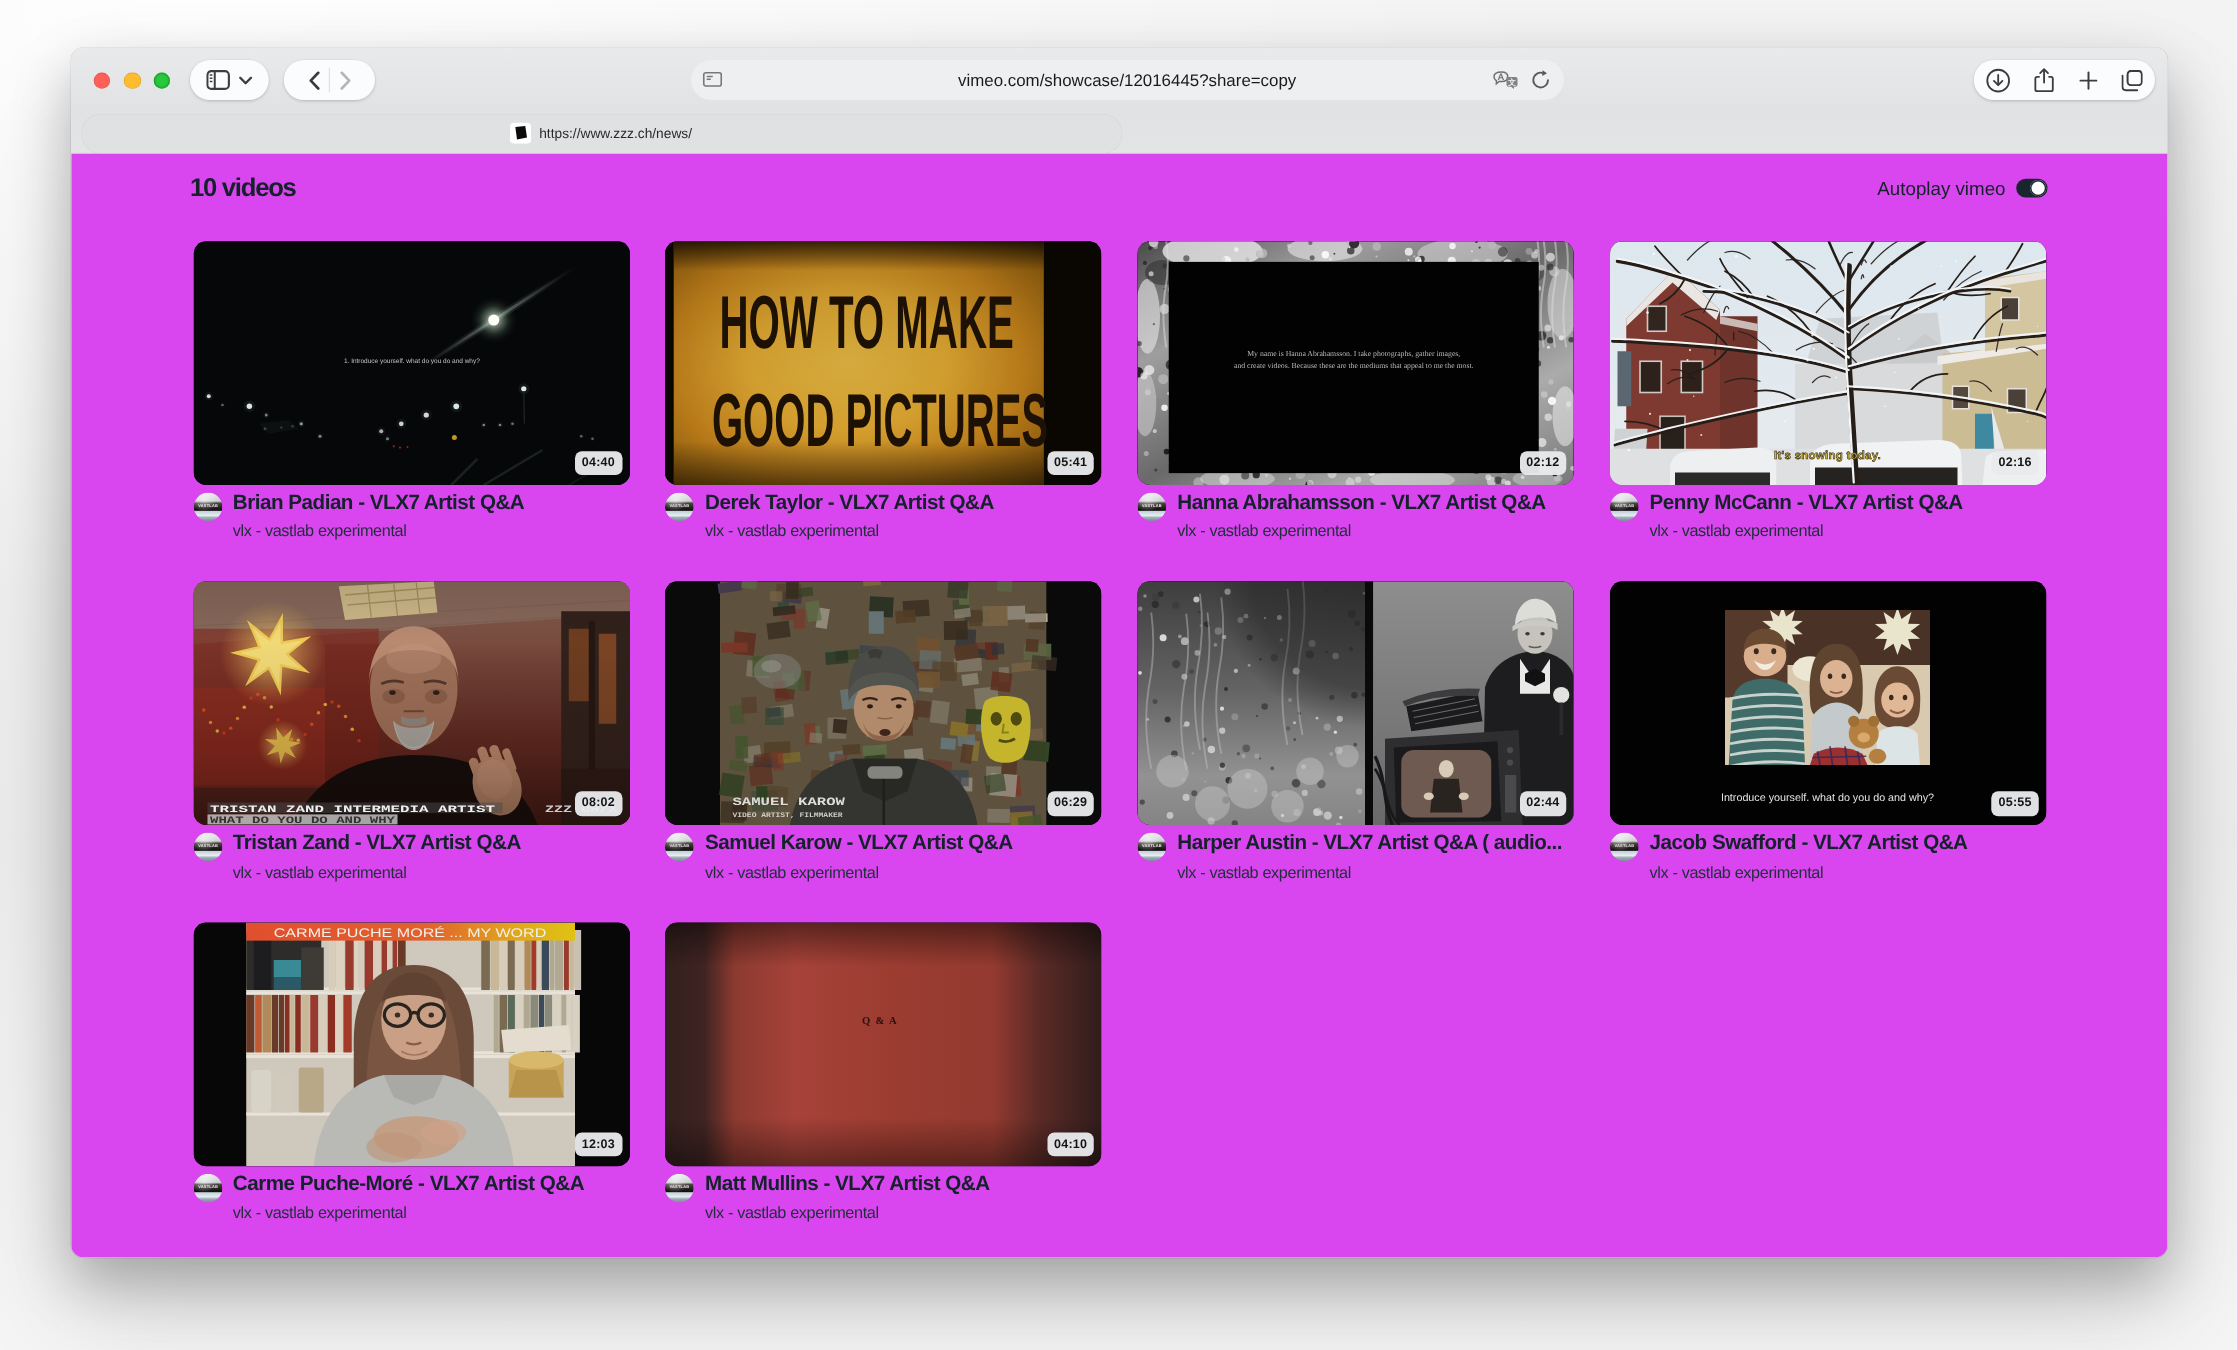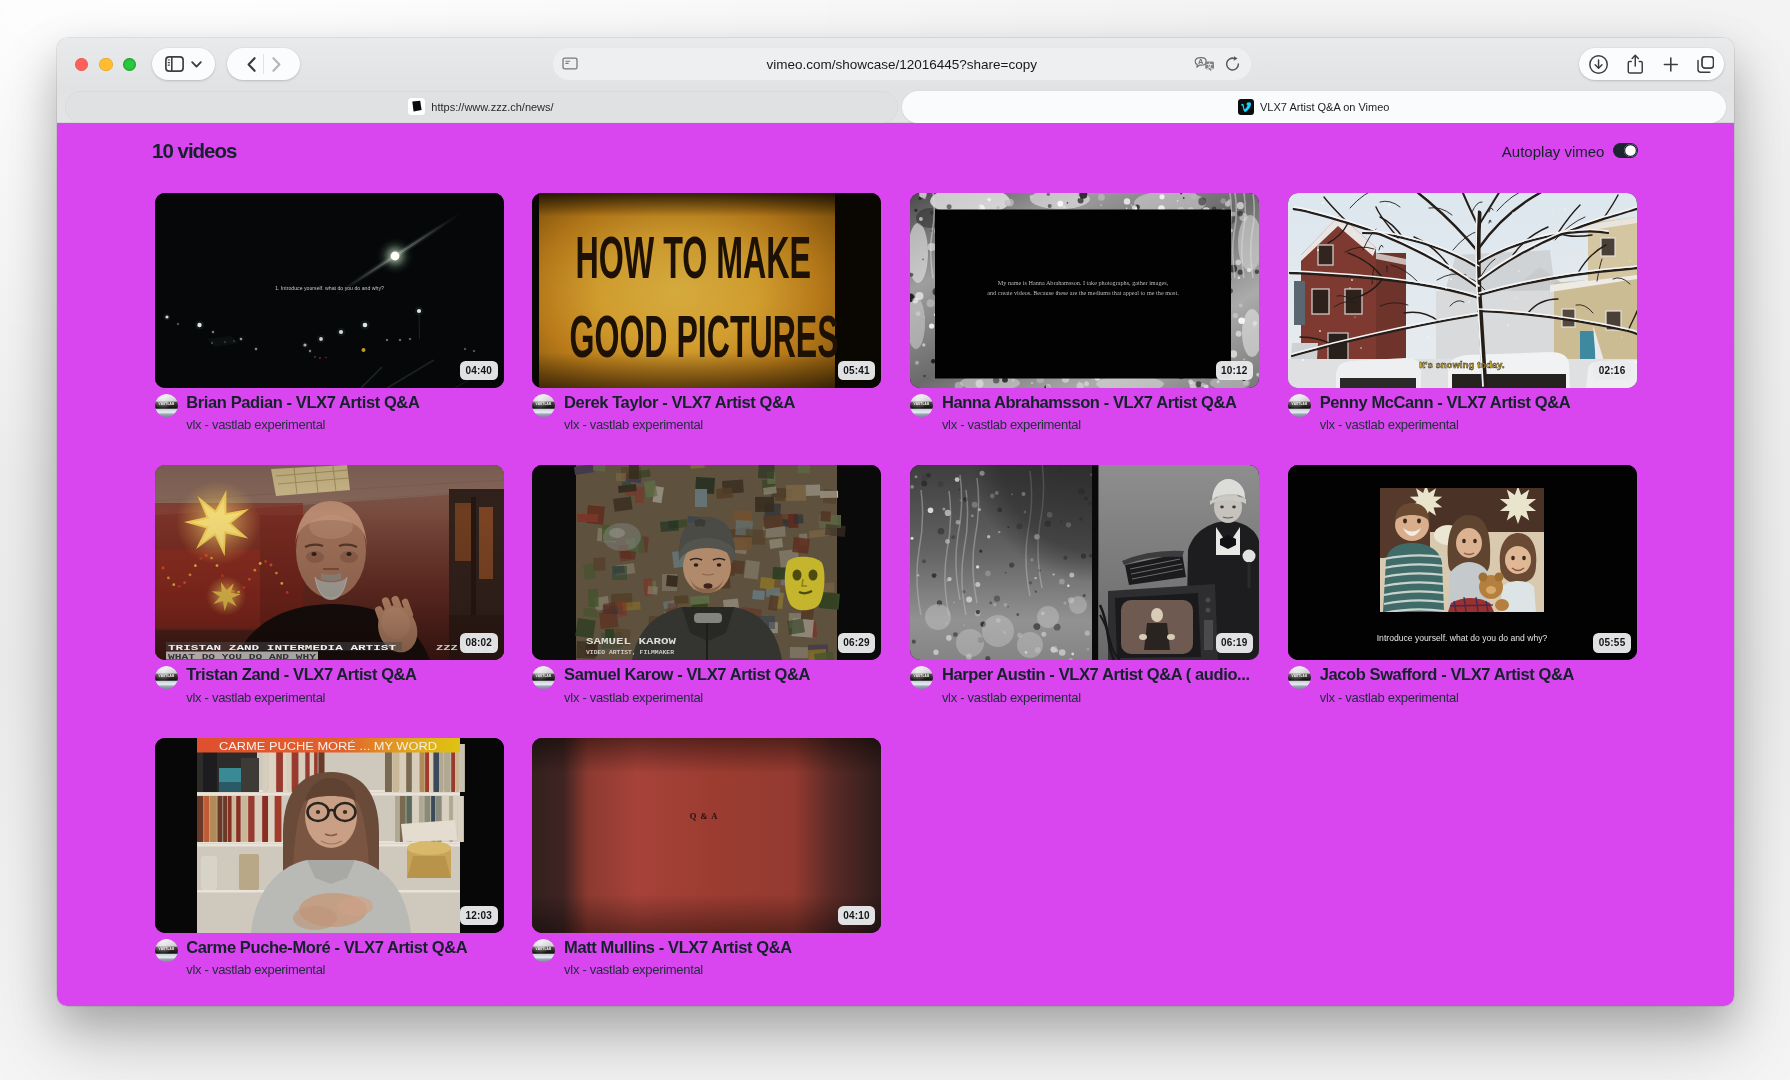--- a/index.html
+++ b/index.html
@@ -145,27 +145,20 @@
 </svg>
       </div>
 <div class="tabs">
 <div class="tab inactive">
           <svg width="17" height="17" viewBox="0 0 17 17">
 <rect x="0" y="0" width="17" height="17" rx="3.5" fill="#fff"></rect>
 <path d="M4.3 3.6 L12.2 2.7 L13.6 11.9 L5.6 13.6 Z" fill="#0b0b0c"></path>
 </svg>
           <span>https://www.zzz.ch/news/</span>
         </div>
-<div class="tab active">
-          <svg width="16" height="16" viewBox="0 0 16 16">
-<rect x="0" y="0" width="16" height="16" rx="3" fill="#0d0d0e"></rect>
-<path d="M3 5.7 L3.6 5.2 C4.4 4.5 5.3 4.4 5.6 5.8 L6.3 9.4 C6.5 10.3 6.9 10.3 7.5 9.6 C8.4 8.6 9.3 7.2 9.4 6.4 C9.5 5.5 8.9 5.5 8.1 5.8 C8.6 4 9.6 3.2 11.2 3.3 C12.8 3.4 13.3 4.4 12.9 5.9 C12.4 8 10 11.3 8.4 12.4 C7.1 13.3 6 12.9 5.6 11.5 L4.6 7.3 C4.4 6.5 4.1 6.3 3.5 6.7 Z" fill="#1ad2ff"></path>
-</svg>
-          <span>VLX7 Artist Q&amp;A on Vimeo</span>
-        </div>
 </div>
 </div>
 <div class="page">
 <h1 class="count">10 videos</h1>
 <div class="autoplay">
         <span class="lbl">Autoplay vimeo</span>
         <div class="toggle">
           <div class="knob"></div>
         </div>
       </div>
@@ -482,21 +475,21 @@
             <circle cx="273.7" cy="5.0" r="0.9" fill="#2a2a2a" opacity="0.83"></circle>
             <path d="M343 0 q 3 20 -1 40 q -3 20 1 45" stroke="#ddd" stroke-width="1.6" fill="none" opacity="0.5"></path>
             <path d="M334 0 q 3 20 -1 40 q -3 20 1 45" stroke="#ddd" stroke-width="1.6" fill="none" opacity="0.5"></path>
             <path d="M320 0 q 3 20 -1 40 q -3 20 1 45" stroke="#ddd" stroke-width="1.6" fill="none" opacity="0.5"></path>
             <path d="M325 0 q 3 20 -1 40 q -3 20 1 45" stroke="#ddd" stroke-width="1.6" fill="none" opacity="0.5"></path>
             <path d="M23 0 q 3 20 -1 40 q -3 20 1 45" stroke="#ddd" stroke-width="1.6" fill="none" opacity="0.5"></path>
             <rect x="25" y="16.5" width="296" height="169" fill="#020202"></rect>
             <text x="173" y="92" text-anchor="middle" font-size="6.2" fill="#b9b9b9" font-family="Liberation Serif">My name is Hanna Abrahamsson. I take photographs, gather images,</text>
             <text x="173" y="101.5" text-anchor="middle" font-size="6.2" fill="#b9b9b9" font-family="Liberation Serif">and create videos. Because these are the mediums that appeal to me the most.</text>
           </svg>
-          <div class="dur">10:12</div>
+          <div class="dur">02:12</div>
         </div>
 <div class="meta">
           <div class="avatar"><svg width="23" height="23" viewBox="0 0 23 23">
 <defs>
                 <linearGradient id="avg3" x1="0" y1="0" x2="0" y2="1">
  <stop offset="0" stop-color="#ececec"></stop>
                   <stop offset="0.30" stop-color="#cdd0d2"></stop>
  <stop offset="0.37" stop-color="#4a4442"></stop>
                   <stop offset="0.52" stop-color="#26211f"></stop>
  <stop offset="0.62" stop-color="#11100f"></stop>
@@ -1209,21 +1202,21 @@
               <ellipse cx="261" cy="172" rx="4" ry="3"></ellipse>
             </g>
             <g fill="#4a4a4c">
               <circle cx="298" cy="135" r="2.5"></circle>
               <circle cx="298" cy="145" r="2.5"></circle>
               <rect x="294" y="155" width="9" height="30"></rect>
             </g>
             <path d="M190 140 C200 160 196 180 204 195" stroke="#18181a" stroke-width="2.5" fill="none"></path>
             <path d="M190 150 C202 168 198 185 210 195" stroke="#18181a" stroke-width="2" fill="none"></path>
           </svg>
-          <div class="dur">06:19</div>
+          <div class="dur">02:44</div>
         </div>
 <div class="meta">
           <div class="avatar"><svg width="23" height="23" viewBox="0 0 23 23">
 <defs>
                 <linearGradient id="avg7" x1="0" y1="0" x2="0" y2="1">
  <stop offset="0" stop-color="#ececec"></stop>
                   <stop offset="0.30" stop-color="#cdd0d2"></stop>
  <stop offset="0.37" stop-color="#4a4442"></stop>
                   <stop offset="0.52" stop-color="#26211f"></stop>
  <stop offset="0.62" stop-color="#11100f"></stop>

